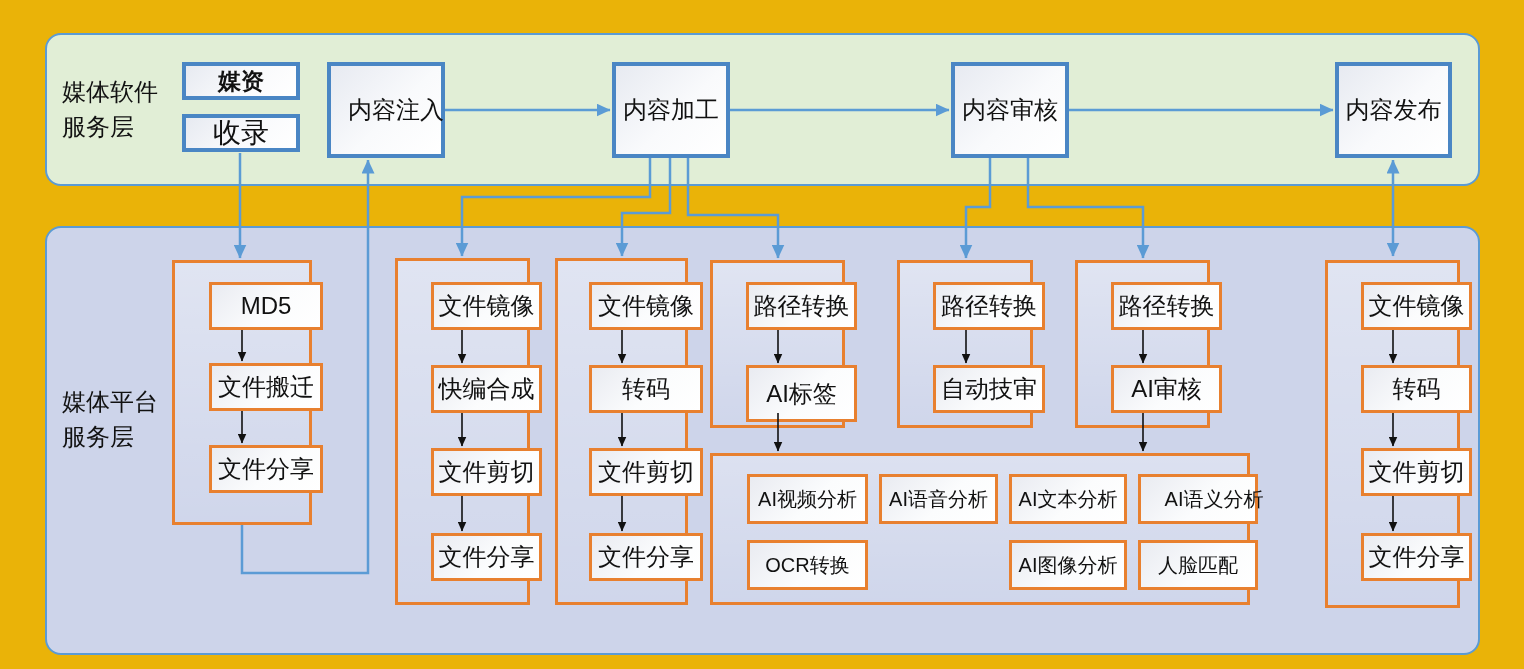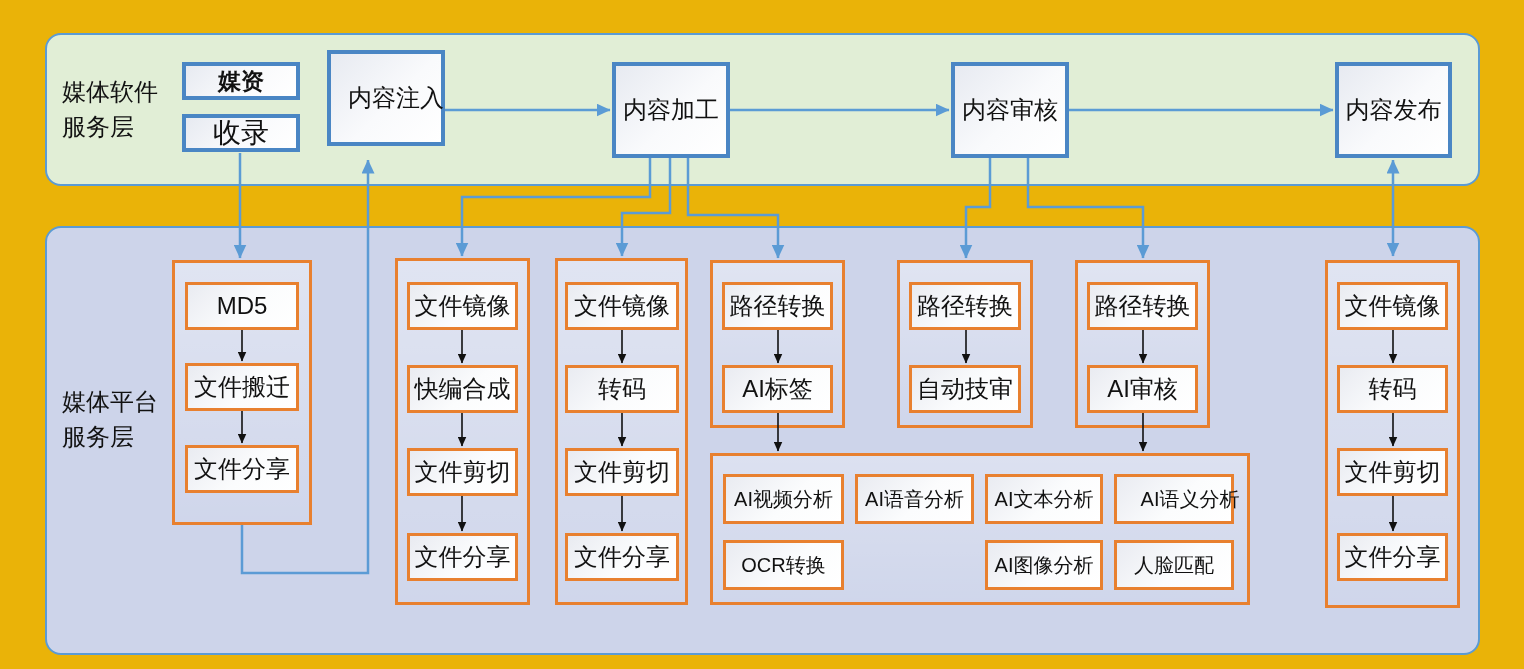--- a/index.html
+++ b/index.html
@@ -27,21 +27,21 @@
   }
   .bigbox{
     position:absolute;box-sizing:border-box;border:3px solid #e8802f;
     background:linear-gradient(180deg,rgba(255,255,255,0.30),rgba(255,255,255,0.05));
     z-index:1;
   }
   .obox{
     position:absolute;box-sizing:border-box;border:3px solid #e8802f;
     background:linear-gradient(135deg,#e9ebf1 0%,#fbfcfd 55%,#ffffff 100%);
     display:flex;align-items:center;justify-content:center;
-    font-size:24px;color:#111;z-index:2;white-space:nowrap;
+    font-size:24px;color:#111;z-index:2;white-space:nowrap;margin-left:24px;
   }
   .aibox{font-size:20px;}
   #connectors{position:absolute;left:0;top:0;width:1524px;height:669px;z-index:4;pointer-events:none;}
 </style>
 </head>
 <body>
 
 <div id="canvas">
 
   <div class="layer layer-green"></div>
@@ -52,21 +52,21 @@
     <div>服务层</div>
   </div>
   <div class="layer-label lbl-platform">
     <div>媒体平台</div>
     <div>服务层</div>
   </div>
 
   <div class="tbox" style="left:182px;top:62px;width:118px;height:38px;font-size:23px;font-weight:bold;">媒资</div>
   <div class="tbox" style="left:182px;top:114px;width:118px;height:38px;font-size:28px;">收录</div>
 
-  <div class="tbox" style="left:327px;top:50px;width:118px;height:96px;padding-left:20px;">内容注入</div>
+  <div class="tbox" style="left:327px;top:62px;width:118px;height:96px;padding-left:20px;">内容注入</div>
   <div class="tbox" style="left:612px;top:62px;width:118px;height:96px;">内容加工</div>
   <div class="tbox" style="left:951px;top:62px;width:118px;height:96px;">内容审核</div>
   <div class="tbox" style="left:1335px;top:62px;width:117px;height:96px;">内容发布</div>
 
   <div class="group" style="left:172px;top:260px;width:140px;height:265px;"></div>
   <div class="group" style="left:395px;top:258px;width:135px;height:347px;"></div>
   <div class="group" style="left:555px;top:258px;width:133px;height:347px;"></div>
   <div class="group" style="left:710px;top:260px;width:135px;height:168px;"></div>
   <div class="group" style="left:897px;top:260px;width:136px;height:168px;"></div>
   <div class="group" style="left:1075px;top:260px;width:135px;height:168px;"></div>
@@ -80,21 +80,21 @@
   <div class="obox" style="left:407px;top:365px;width:111px;height:48px;">快编合成</div>
   <div class="obox" style="left:407px;top:448px;width:111px;height:48px;">文件剪切</div>
   <div class="obox" style="left:407px;top:533px;width:111px;height:48px;">文件分享</div>
 
   <div class="obox" style="left:565px;top:282px;width:114px;height:48px;">文件镜像</div>
   <div class="obox" style="left:565px;top:365px;width:114px;height:48px;">转码</div>
   <div class="obox" style="left:565px;top:448px;width:114px;height:48px;">文件剪切</div>
   <div class="obox" style="left:565px;top:533px;width:114px;height:48px;">文件分享</div>
 
   <div class="obox" style="left:722px;top:282px;width:111px;height:48px;">路径转换</div>
-  <div class="obox" style="left:722px;top:365px;width:111px;height:48px;">AI标签</div>
+  <div class="obox" style="left:722px;top:365px;width:111px;height:57px;">AI标签</div>
 
   <div class="obox" style="left:909px;top:282px;width:112px;height:48px;">路径转换</div>
   <div class="obox" style="left:909px;top:365px;width:112px;height:48px;">自动技审</div>
 
   <div class="obox" style="left:1087px;top:282px;width:111px;height:48px;">路径转换</div>
   <div class="obox" style="left:1087px;top:365px;width:111px;height:48px;">AI审核</div>
 
   <div class="obox" style="left:1337px;top:282px;width:111px;height:48px;">文件镜像</div>
   <div class="obox" style="left:1337px;top:365px;width:111px;height:48px;">转码</div>
   <div class="obox" style="left:1337px;top:448px;width:111px;height:48px;">文件剪切</div>

